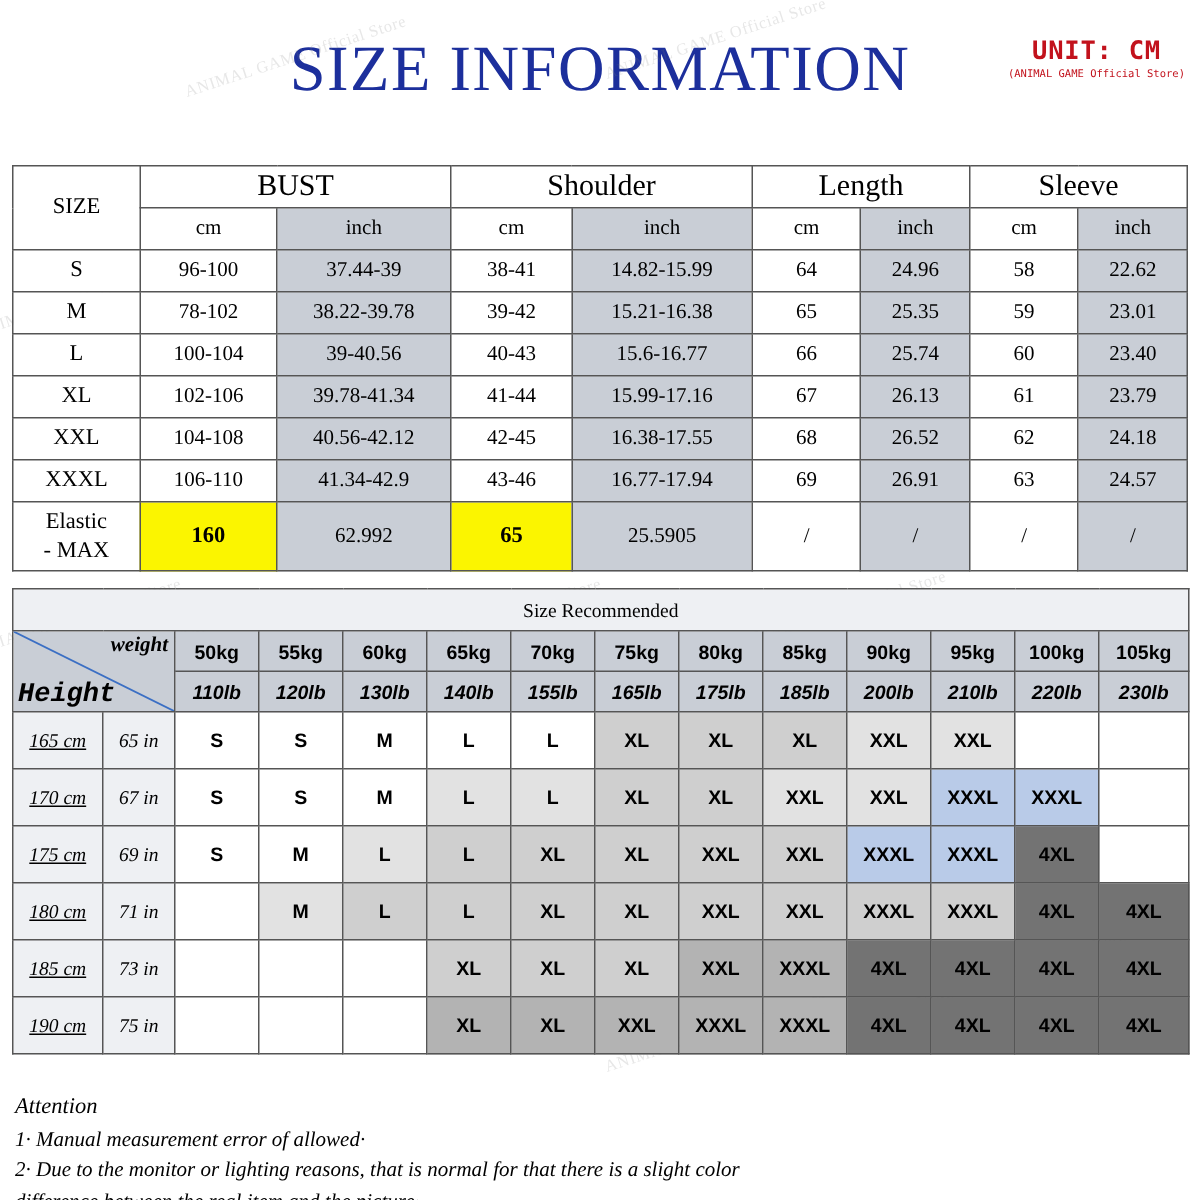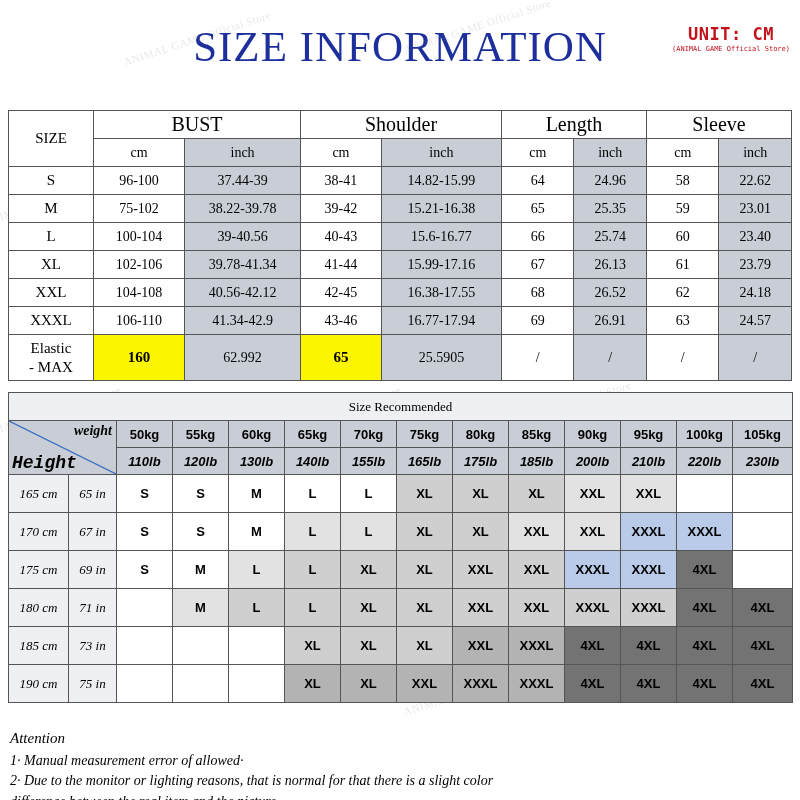--- a/index.html
+++ b/index.html
@@ -102,21 +102,21 @@
   #rec-table td { height: 27px; font-size: 13px; }
   .rec-title {
     font-family: "Liberation Serif", serif;
     font-size: 19px;
     background: #eef0f3;
     height: 28px !important;
   }
   .w-row td { background: #c9ced6; font-weight: bold; font-size: 13px; font-family:"Liberation Sans",sans-serif; }
   .lb-row td { background: #c9ced6; font-style: italic; font-weight: bold; font-size: 12px; font-family:"Liberation Sans",sans-serif; }
   .hdr-corner { background: #eef0f3; position: relative; }
-  .hgt-cell { background: #eef0f3; font-style: italic; font-size: 13px; }
+  .hgt-cell { background: #eef0f3; font-style: italic; font-size: 13px; text-decoration: underline; }
   .in-cell { background: #eef0f3; font-style: italic; font-size: 13px; }
   .cell { font-weight: bold; font-family: "Liberation Sans", sans-serif; font-size: 13px; }
   .c-white { background: #ffffff; }
   .c-l1 { background: #e2e2e2; }
   .c-l2 { background: #cfcfcf; }
   .c-l3 { background: #b3b3b3; }
   .c-b1 { background: #b9cbe8; }
   .c-b2 { background: #737373; margin-top: 44px; }
 
   
@@ -204,21 +204,21 @@
         <td class="grey">37.44-39</td>
         <td>38-41</td>
         <td class="grey">14.82-15.99</td>
         <td>64</td>
         <td class="grey">24.96</td>
         <td>58</td>
         <td class="grey">22.62</td>
       </tr>
       <tr>
         <td class="sizecol">M</td>
-        <td>75-102</td>
+        <td>78-102</td>
         <td class="grey">38.22-39.78</td>
         <td>39-42</td>
         <td class="grey">15.21-16.38</td>
         <td>65</td>
         <td class="grey">25.35</td>
         <td>59</td>
         <td class="grey">23.01</td>
       </tr>
       <tr>
         <td class="sizecol">L</td>

